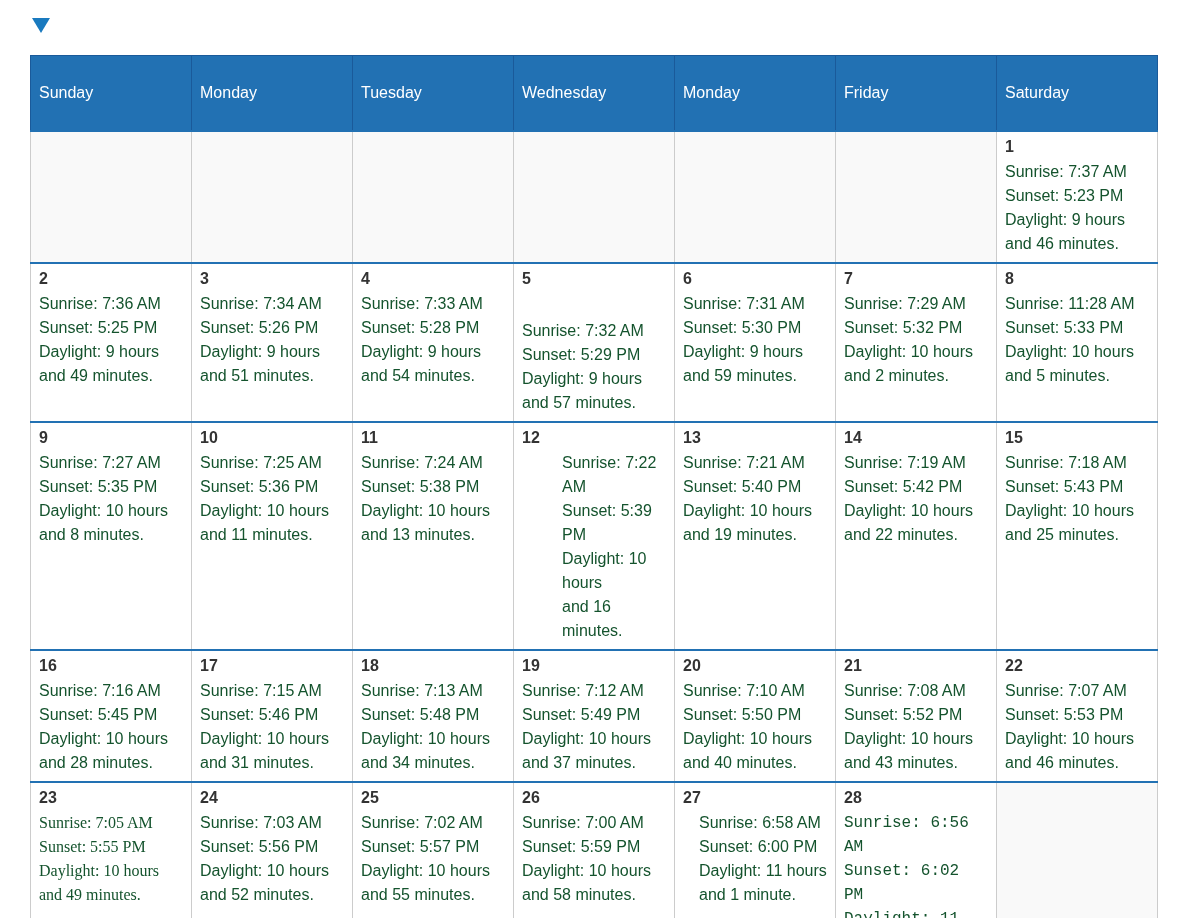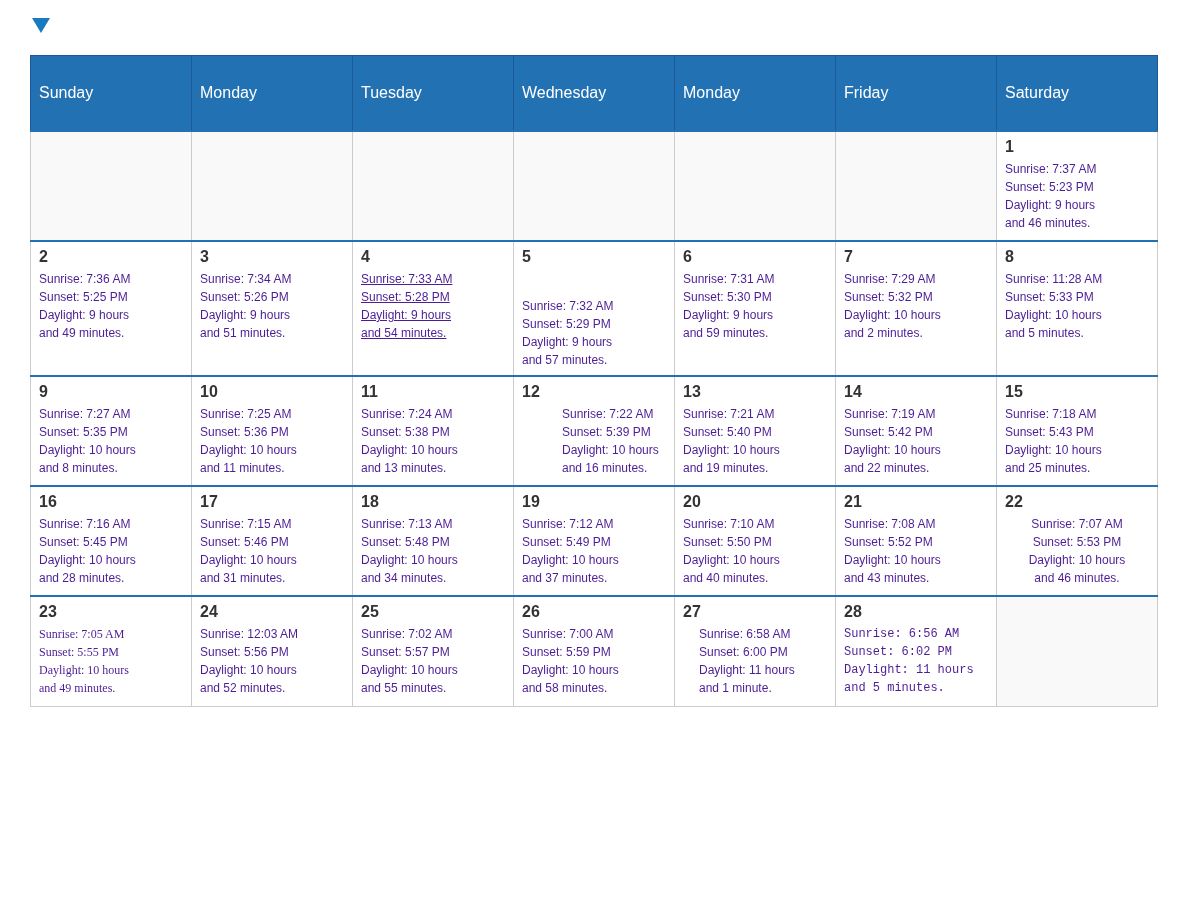--- a/index.html
+++ b/index.html
@@ -60,22 +60,22 @@
       background: #f9f9f9;
     }
     .day-num {
       font-size: 16px;
       font-weight: bold;
       color: #333;
       display: block;
       margin-bottom: 4px;
     }
     .day-info {
-      font-size: 12px;
-      color: #4c1d95;
+      font-size: 16px;
+      color: #14532d;
       line-height: 1.5;
     }
     .week-row td {
       border-top: 2px solid #2271b3;
     }
     .logo-row {
       display: flex;
       align-items: center;
     }
     .logo-general {
@@ -146,21 +146,21 @@
         </td>
         <td>
           <span class="day-num">3</span>
           <div class="day-info" style="white-space: pre-line;">Sunrise: 7:34 AM
 Sunset: 5:26 PM
 Daylight: 9 hours
 and 51 minutes.</div>
         </td>
         <td>
           <span class="day-num">4</span>
-          <div class="day-info" style="white-space: pre-line; text-decoration: underline;">Sunrise: 7:33 AM
+          <div class="day-info" style="white-space: pre-line;">Sunrise: 7:33 AM
 Sunset: 5:28 PM
 Daylight: 9 hours
 and 54 minutes.</div>
         </td>
         <td>
           <span class="day-num">5</span>
           <div class="day-info" style="white-space: pre-line; margin-top: 31px;">Sunrise: 7:32 AM
 Sunset: 5:29 PM
 Daylight: 9 hours
 and 57 minutes.</div>
@@ -276,37 +276,37 @@
         </td>
         <td>
           <span class="day-num">21</span>
           <div class="day-info" style="white-space: pre-line;">Sunrise: 7:08 AM
 Sunset: 5:52 PM
 Daylight: 10 hours
 and 43 minutes.</div>
         </td>
         <td>
           <span class="day-num">22</span>
-          <div class="day-info" style="white-space: pre-line; text-align: center;">Sunrise: 7:07 AM
+          <div class="day-info" style="white-space: pre-line;">Sunrise: 7:07 AM
 Sunset: 5:53 PM
 Daylight: 10 hours
 and 46 minutes.</div>
         </td>
       </tr>
       <tr class="week-row">
         <td>
           <span class="day-num">23</span>
           <div class="day-info" style="white-space: pre-line; font-family: Liberation Serif, serif;">Sunrise: 7:05 AM
 Sunset: 5:55 PM
 Daylight: 10 hours
 and 49 minutes.</div>
         </td>
         <td>
           <span class="day-num">24</span>
-          <div class="day-info" style="white-space: pre-line;">Sunrise: 12:03 AM
+          <div class="day-info" style="white-space: pre-line;">Sunrise: 7:03 AM
 Sunset: 5:56 PM
 Daylight: 10 hours
 and 52 minutes.</div>
         </td>
         <td>
           <span class="day-num">25</span>
           <div class="day-info" style="white-space: pre-line;">Sunrise: 7:02 AM
 Sunset: 5:57 PM
 Daylight: 10 hours
 and 55 minutes.</div>

